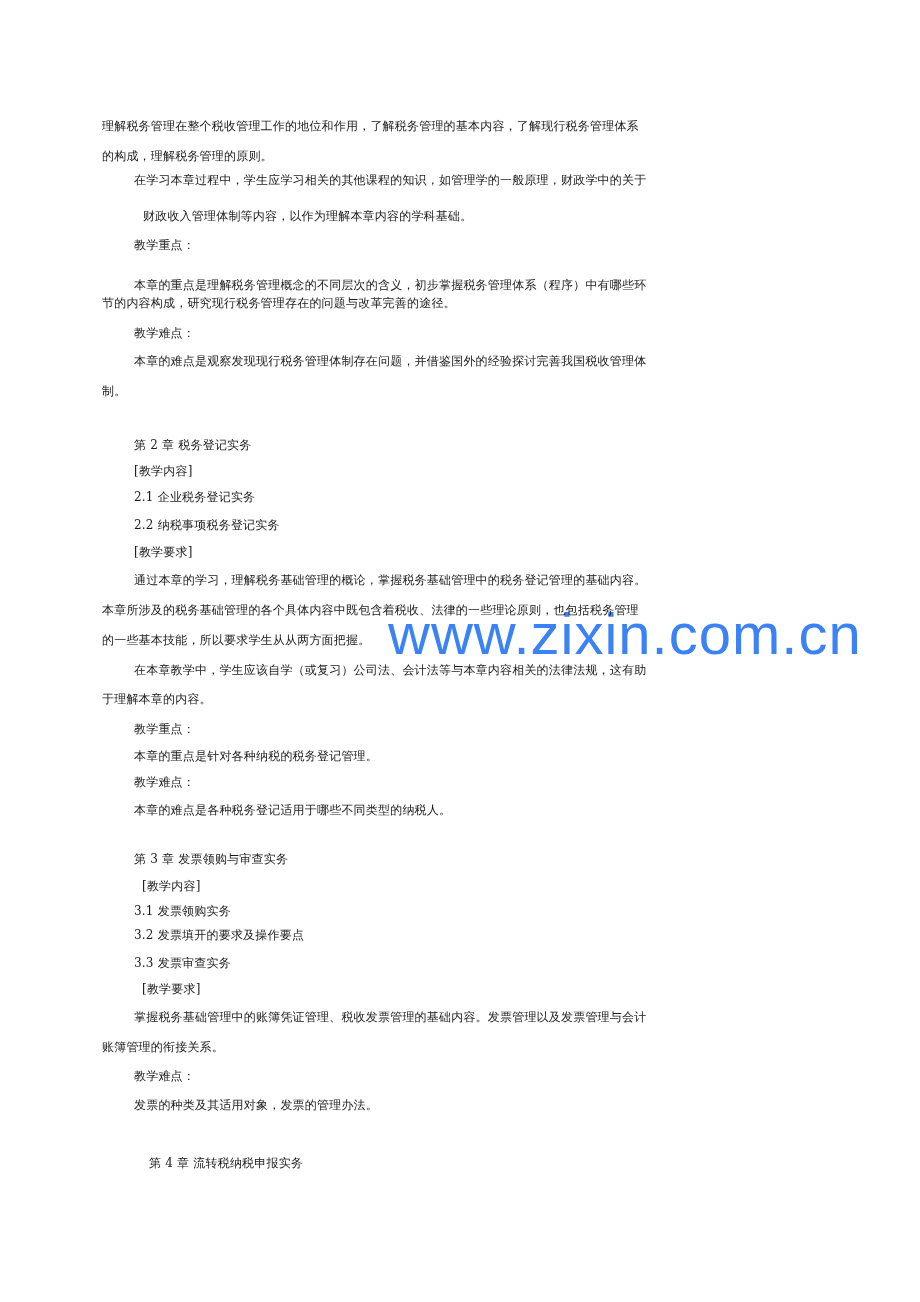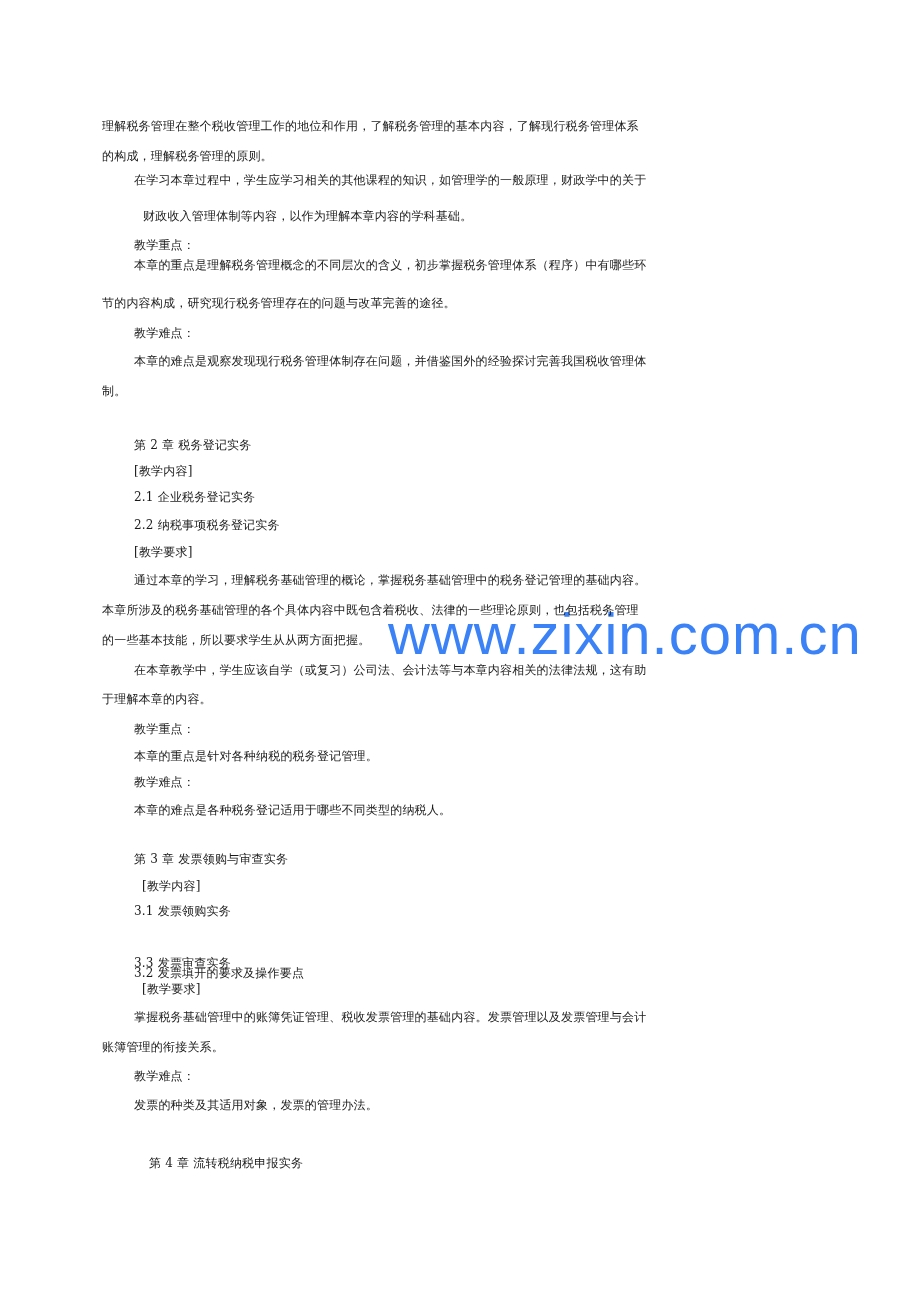--- a/index.html
+++ b/index.html
@@ -51,21 +51,21 @@
 
 <div class="watermark">www.zixin.com.cn</div>
 
 <div class="page text-layer">
 
   <div class="line" style="top:117px;">理解税务管理在整个税收管理工作的地位和作用，了解税务管理的基本内容，了解现行税务管理体系</div>
   <div class="line" style="top:147px;">的构成，理解税务管理的原则。</div>
   <div class="line indent" style="top:171px;">在学习本章过程中，学生应学习相关的其他课程的知识，如管理学的一般原理，财政学中的关于</div>
   <div class="line" style="top:207px;margin-left:41px;">财政收入管理体制等内容，以作为理解本章内容的学科基础。</div>
   <div class="line indent" style="top:236px;">教学重点：</div>
-  <div class="line indent" style="top:256px;">本章的重点是理解税务管理概念的不同层次的含义，初步掌握税务管理体系（程序）中有哪些环</div>
+  <div class="line indent" style="top:276px;">本章的重点是理解税务管理概念的不同层次的含义，初步掌握税务管理体系（程序）中有哪些环</div>
   <div class="line" style="top:294px;">节的内容构成，研究现行税务管理存在的问题与改革完善的途径。</div>
   <div class="line indent" style="top:324px;">教学难点：</div>
   <div class="line indent" style="top:352px;">本章的难点是观察发现现行税务管理体制存在问题，并借鉴国外的经验探讨完善我国税收管理体</div>
   <div class="line" style="top:382px;">制。</div>
 
   <div class="line indent" style="top:436px;">第 2 章  税务登记实务</div>
   <div class="line indent" style="top:462px;">[教学内容]</div>
   <div class="line indent" style="top:488px;">2.1  企业税务登记实务</div>
   <div class="line indent" style="top:516px;">2.2  纳税事项税务登记实务</div>
   <div class="line indent" style="top:543px;">[教学要求]</div>
@@ -75,21 +75,21 @@
   <div class="line indent" style="top:661px;">在本章教学中，学生应该自学（或复习）公司法、会计法等与本章内容相关的法律法规，这有助</div>
   <div class="line" style="top:690px;">于理解本章的内容。</div>
   <div class="line indent" style="top:720px;">教学重点：</div>
   <div class="line indent" style="top:747px;">本章的重点是针对各种纳税的税务登记管理。</div>
   <div class="line indent" style="top:773px;">教学难点：</div>
   <div class="line indent" style="top:801px;">本章的难点是各种税务登记适用于哪些不同类型的纳税人。</div>
 
   <div class="line indent" style="top:850px;">第 3 章  发票领购与审查实务</div>
   <div class="line indent-half" style="top:877px;">[教学内容]</div>
   <div class="line indent" style="top:902px;">3.1  发票领购实务</div>
-  <div class="line indent" style="top:926px;margin-top:38px;">3.2  发票填开的要求及操作要点</div>
+  <div class="line indent" style="top:926px;">3.2  发票填开的要求及操作要点</div>
   <div class="line indent" style="top:954px;">3.3  发票审查实务</div>
   <div class="line indent-half" style="top:980px;">[教学要求]</div>
   <div class="line indent" style="top:1008px;">掌握税务基础管理中的账簿凭证管理、税收发票管理的基础内容。发票管理以及发票管理与会计</div>
   <div class="line" style="top:1038px;">账簿管理的衔接关系。</div>
   <div class="line indent" style="top:1067px;">教学难点：</div>
   <div class="line indent" style="top:1096px;">发票的种类及其适用对象，发票的管理办法。</div>
 
   <div class="line indent-more" style="top:1154px;">第 4 章  流转税纳税申报实务</div>
 </div>
 

